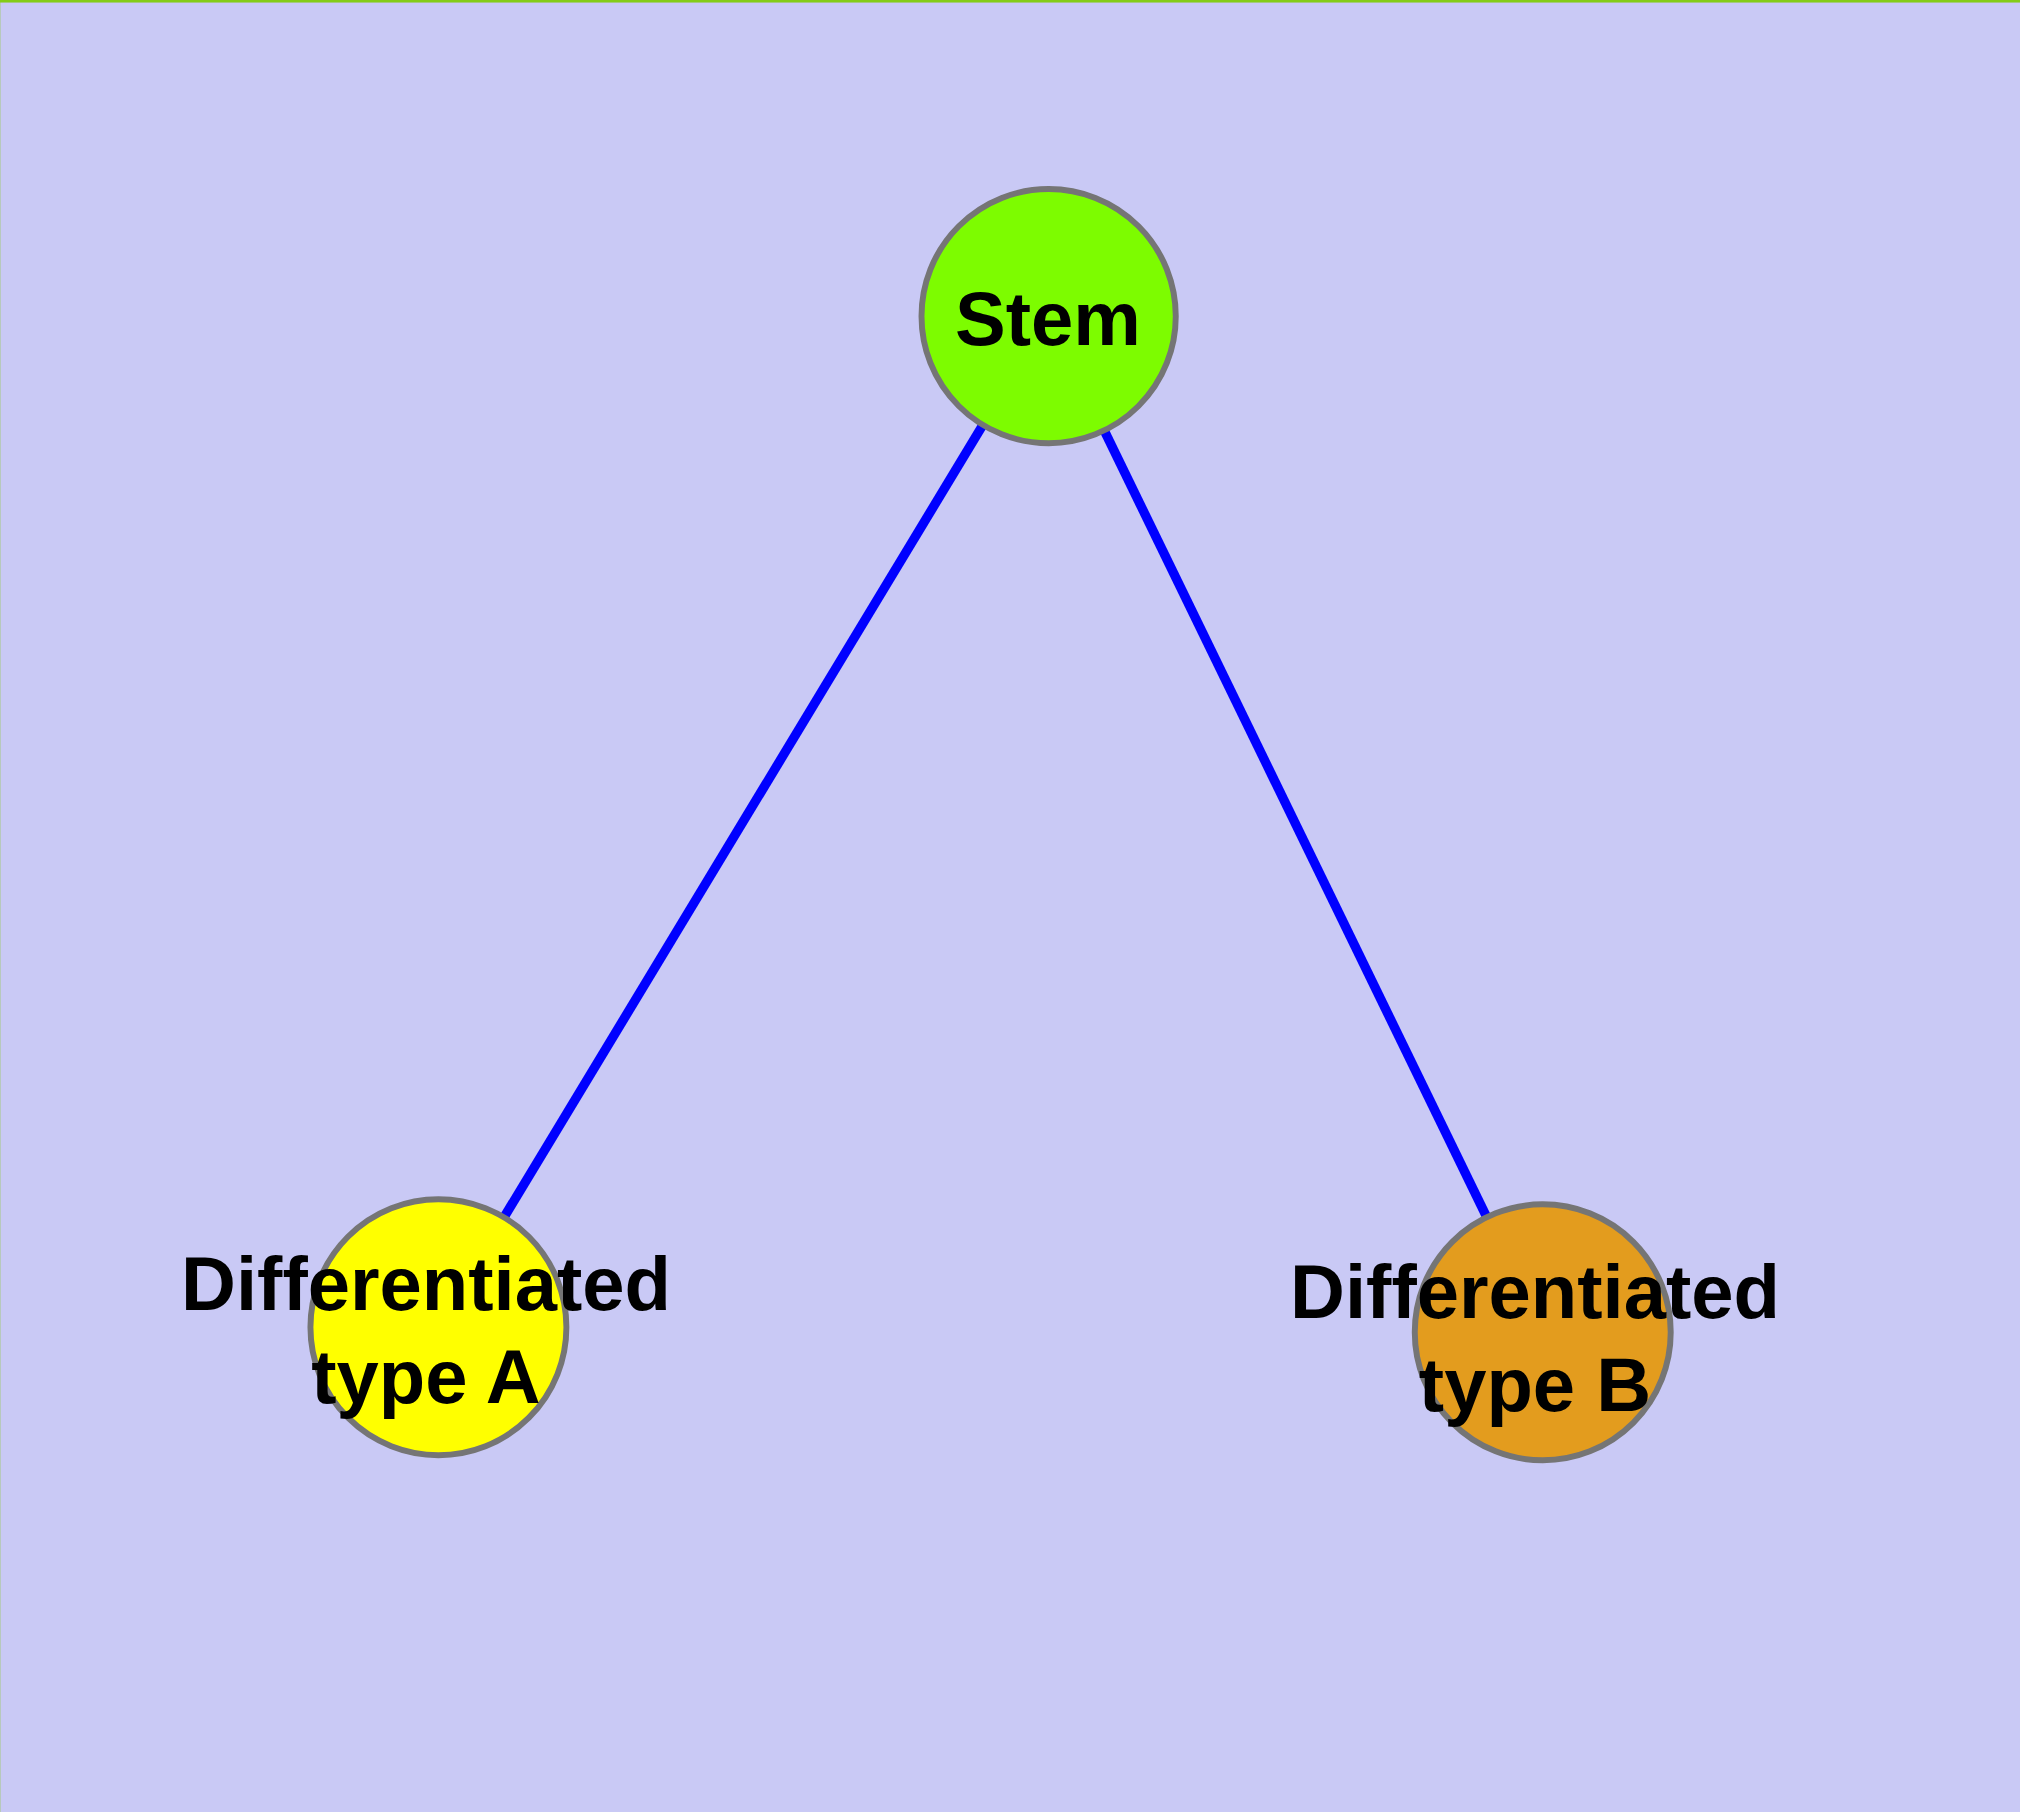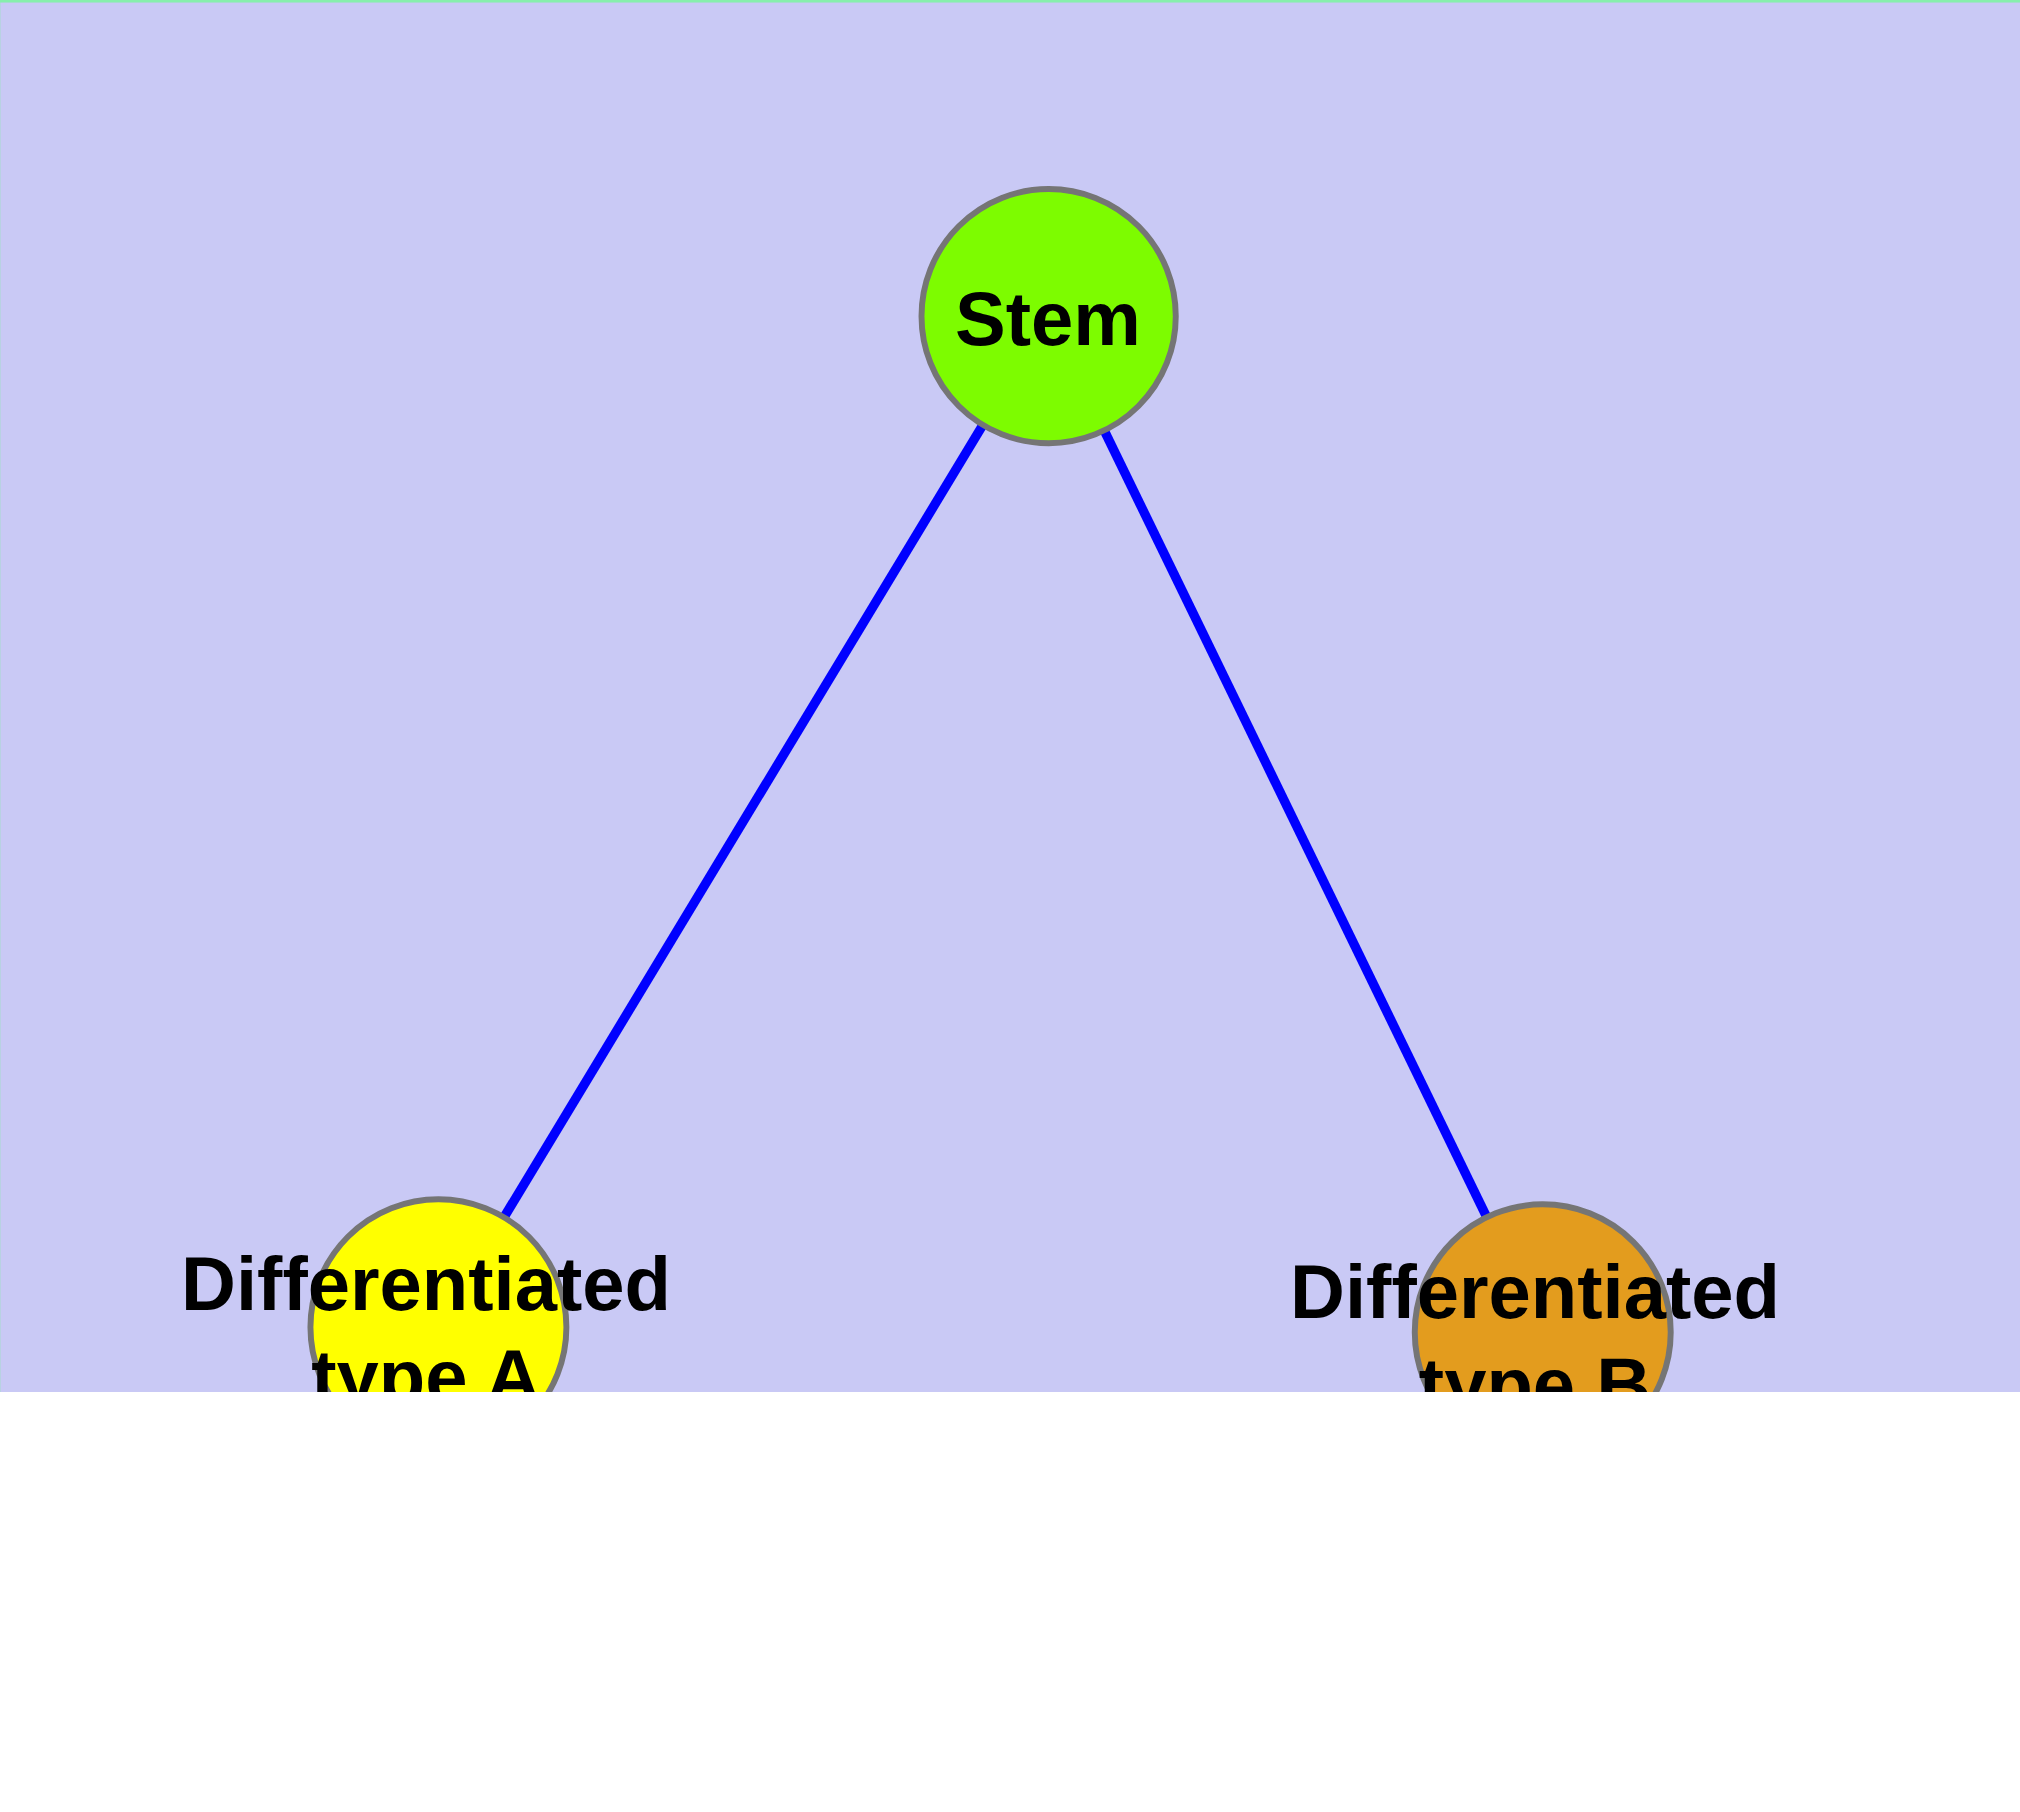--- a/index.html
+++ b/index.html
@@ -3,22 +3,22 @@
 <meta charset="utf-8">
 <style>
   html, body {
     margin: 0;
     padding: 0;
     background: #ffffff;
   }
   .canvas {
     position: relative;
     width: 2021px;
-    height: 1392px;
-    background: #86efac;
+    height: 1812px;
+    background: #84cc16;
     overflow: hidden;
   }
   .canvas svg {
     position: absolute;
     left: 0;
     top: 0;
     display: block;
   }
   line.edge {
     stroke-width: 11px;

